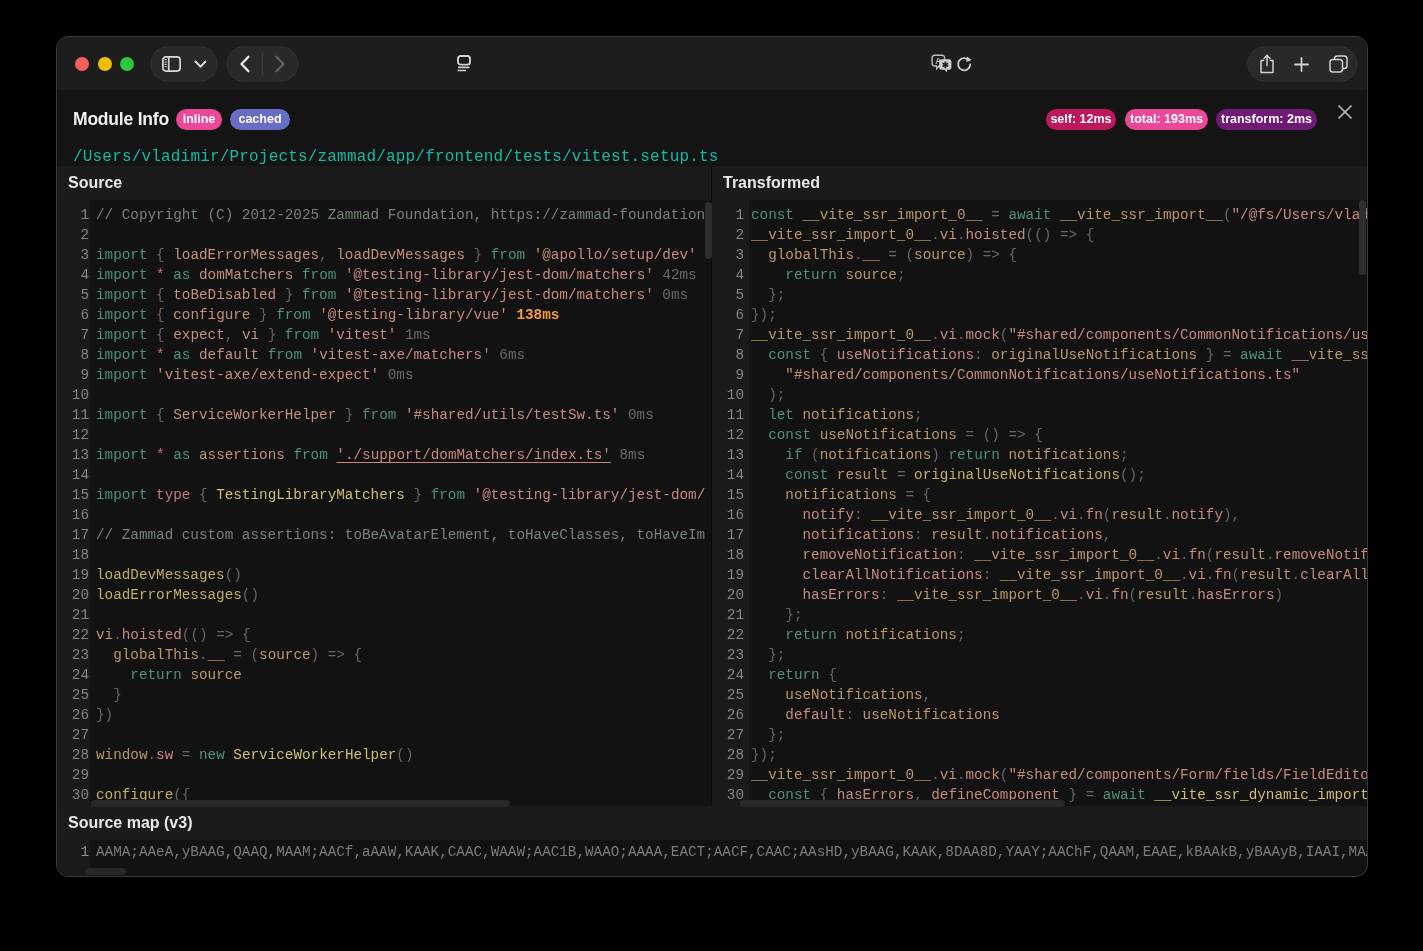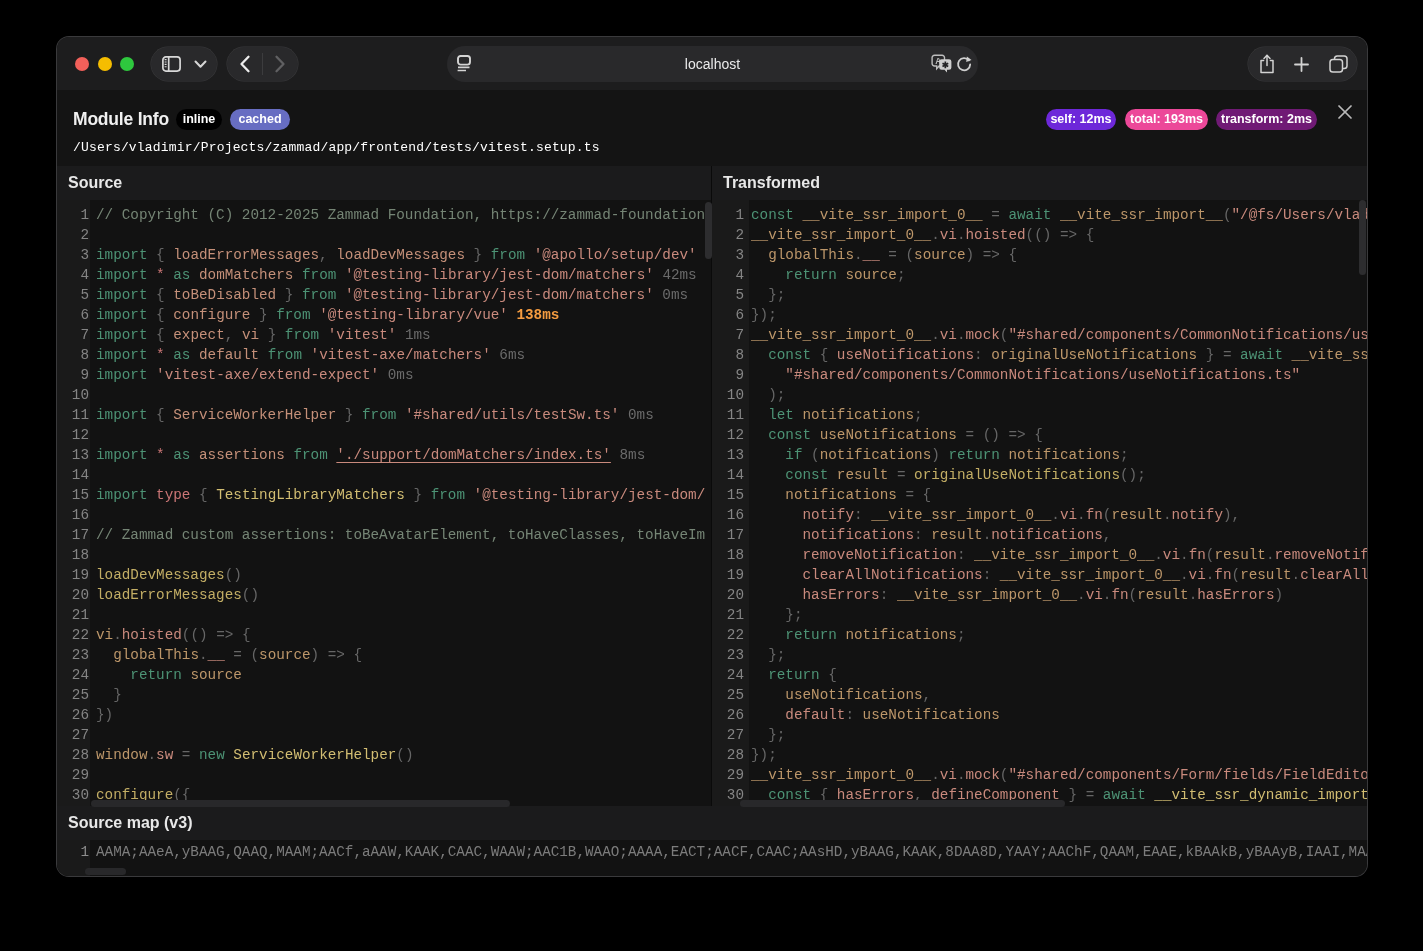--- a/index.html
+++ b/index.html
@@ -12,21 +12,21 @@
 .light{position:absolute;top:20px;width:14px;height:14px;border-radius:50%}
 .pill{position:absolute;top:10px;height:34px;background:#29292b;border-radius:17px;box-shadow:0 0 0 0.5px #39393b}
 #addr{position:absolute;left:390px;top:9px;width:531px;height:36px;background:#29292b;border-radius:18px;
  color:#ebebeb;font-size:14px;text-align:center;line-height:36px}
 .icon{position:absolute}
 
 #mh{position:absolute;left:0;top:53px;width:100%;height:76px;background:#141414}
 #mh .title{position:absolute;left:16px;top:17.5px;font-size:17.5px;font-weight:700;color:#f0f0f0;line-height:22px;letter-spacing:-0.2px}
 .badge{position:absolute;top:19px;height:21px;border-radius:11px;color:#fff;font-size:12.5px;font-weight:700;
  line-height:21px;text-align:center}
-#path{position:absolute;left:16px;top:50px;font-size:13px;color:#ffffff;letter-spacing:0.18px}
+#path{position:absolute;left:16px;top:58px;font-size:16px;color:#14b8a6;letter-spacing:0.18px}
 
 .band{position:absolute;left:0;width:100%;height:34px;background:#1b1b1c;color:#e8e8e8;
  font-size:16px;font-weight:700;line-height:34px}
 
 #codes{position:absolute;left:0;top:163px;width:100%;height:606px;background:#121212}
 .panel{position:absolute;top:0;height:606px;overflow:hidden}
 .gut{position:absolute;top:0;left:0;height:100%;background:#1a1a1a}
 pre{margin:0;font-family:"Liberation Mono",monospace;font-size:14.3px;line-height:20px}
 pre i{font-style:normal}
 .nums{position:absolute;top:4.5px;width:32px;text-align:right;color:#858585}
@@ -56,21 +56,20 @@
 </style></head>
 <body>
 <div id="win">
   <div id="tb">
     <div class="light" style="left:18px;background:#f2605a"></div>
     <div class="light" style="left:40.7px;background:#f5bd00"></div>
     <div class="light" style="left:63.4px;background:#2ec83e"></div>
     <div class="pill" style="left:94px;width:66px"></div>
     <div class="pill" style="left:170px;width:71px"></div>
     <div class="pill" style="left:1191px;width:109px"></div>
-    <div id="addr"><span>localhost</span></div>
 
     <svg class="icon" style="left:105px;top:19px" width="19" height="16" viewBox="0 0 19 16" fill="none" stroke="#d8d8d8" stroke-width="1.7">
       <rect x="0.9" y="0.9" width="17.2" height="14.2" rx="3"></rect>
       <line x1="6.7" y1="0.9" x2="6.7" y2="15.1"></line>
       <line x1="2.6" y1="3.6" x2="4.6" y2="3.6" stroke-width="1.1"></line>
       <line x1="2.6" y1="6" x2="4.6" y2="6" stroke-width="1.1"></line>
       <line x1="2.6" y1="8.4" x2="4.6" y2="8.4" stroke-width="1.1"></line>
       <line x1="2.6" y1="10.8" x2="4.6" y2="10.8" stroke-width="1.1"></line>
     </svg>
     <svg class="icon" style="left:137px;top:23px" width="13" height="9" viewBox="0 0 13 9" fill="none" stroke="#d6d6d6" stroke-width="2" stroke-linecap="round" stroke-linejoin="round">
@@ -110,24 +109,24 @@
       <line x1="7.5" y1="1" x2="7.5" y2="14"></line>
       <line x1="1" y1="7.5" x2="14" y2="7.5"></line>
     </svg>
     <svg class="icon" style="left:1272px;top:18px" width="19" height="18" viewBox="0 0 19 18" fill="none" stroke="#d2d2d2" stroke-width="1.5">
       <rect x="5.5" y="1" width="12.5" height="12.5" rx="2.8"></rect>
       <rect x="1" y="4.5" width="12.5" height="12.5" rx="2.8" fill="#2a2a2c"></rect>
     </svg>
   </div>
   <div id="mh">
     <div class="title">Module Info</div>
-    <div class="badge" style="left:119px;width:46px;background:#000000">inline</div>
+    <div class="badge" style="left:119px;width:46px;background:#ec4899">inline</div>
     <div class="badge" style="left:173px;width:60px;background:#676dc2">cached</div>
     <div id="path" class="mono">/Users/vladimir/Projects/zammad/app/frontend/tests/vitest.setup.ts</div>
-    <div class="badge" style="left:989px;width:70px;background:#6d28d9">self: 12ms</div>
+    <div class="badge" style="left:989px;width:70px;background:#be185d">self: 12ms</div>
     <div class="badge" style="left:1068px;width:83px;background:#ec4899">total: 193ms</div>
     <div class="badge" style="left:1159px;width:101px;background:#701a75">transform: 2ms</div>
     <svg class="icon" style="left:1280px;top:14px" width="16" height="16" viewBox="0 0 16 16" stroke="#b9b9b9" stroke-width="1.7" stroke-linecap="round">
       <line x1="2" y1="2" x2="14" y2="14"></line>
       <line x1="14" y1="2" x2="2" y2="14"></line>
     </svg>
   </div>
   <div class="band" style="top:129px">
       <span style="position:absolute;left:11px">Source</span>
       <span style="position:absolute;left:666px">Transformed</span>

